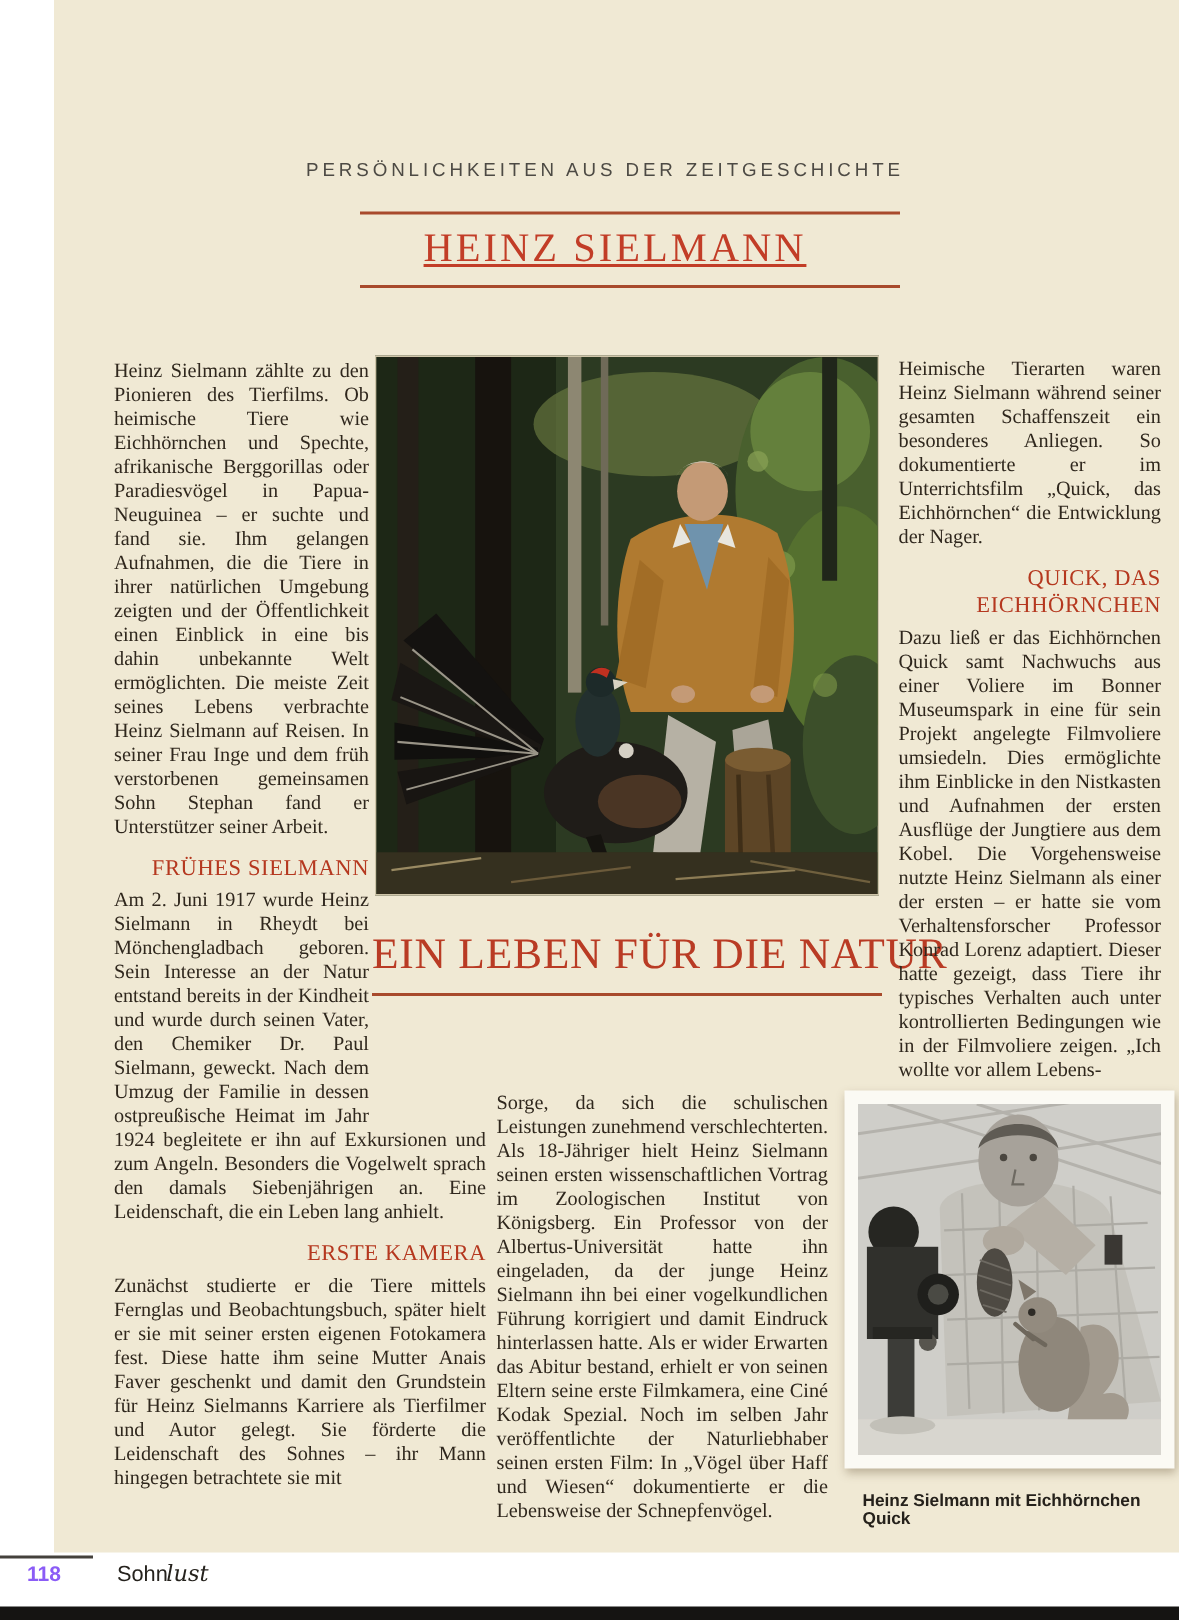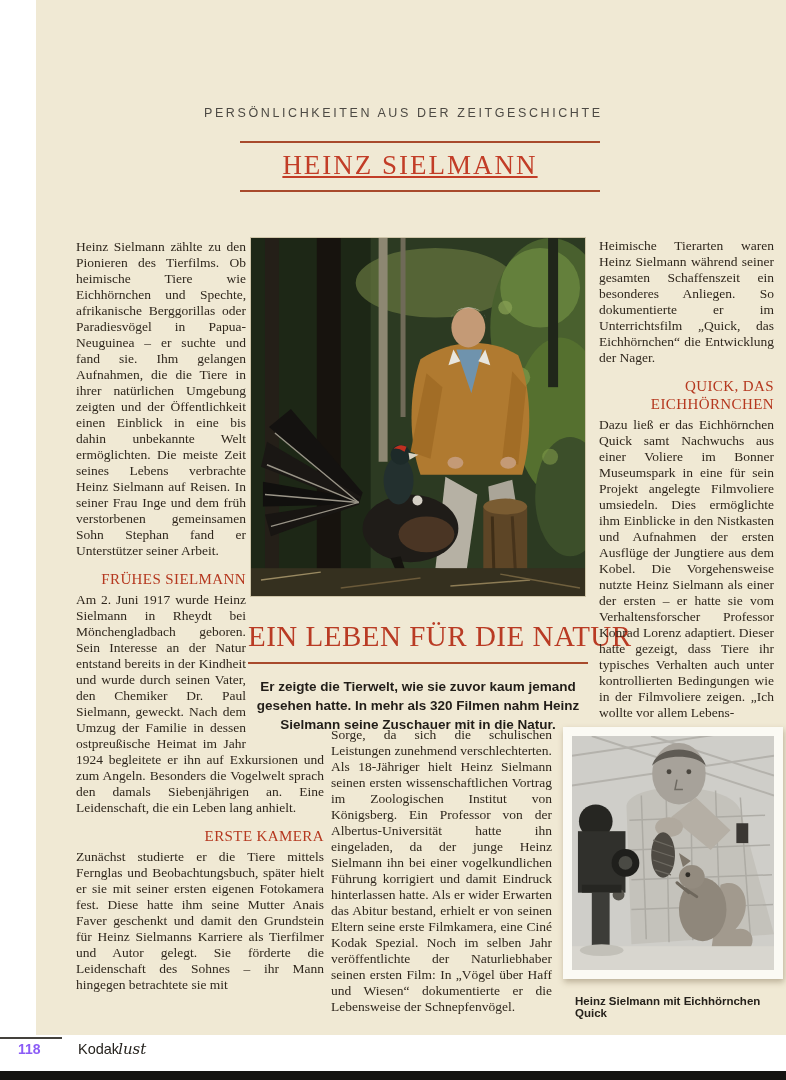--- a/index.html
+++ b/index.html
@@ -154,21 +154,20 @@
       <line x1="90" y1="352" x2="170" y2="342" stroke="#6b5a3a" stroke-width="1.5"></line>
       <line x1="200" y1="350" x2="280" y2="344" stroke="#8d7c55" stroke-width="1.5"></line>
       <line x1="250" y1="338" x2="330" y2="352" stroke="#70603e" stroke-width="1.5"></line>
     </g>
   </svg>
 </div>
 
 <div class="feature">
   <div class="feature-headline">EIN LEBEN FÜR DIE NATUR</div>
   <div class="feature-rule"></div>
-  <div class="standfirst">Er zeigte die Tierwelt, wie sie zuvor kaum jemand gesehen hatte. In mehr als 320 Filmen nahm Heinz Sielmann seine Zuschauer mit in die Natur.</div>
 </div>
 
 <div class="col-left body-text">
   <div class="photo-spacer"></div>
   <p>Heinz Sielmann zählte zu den Pionieren des Tierfilms. Ob heimische Tiere wie Eichhörnchen und Spechte, afrikanische Berggorillas oder Paradiesvögel in Papua-Neuguinea – er suchte und fand sie. Ihm gelangen Aufnahmen, die die Tiere in ihrer natürlichen Umgebung zeigten und der Öffentlichkeit einen Einblick in eine bis dahin unbekannte Welt ermöglichten. Die meiste Zeit seines Lebens verbrachte Heinz Sielmann auf Reisen. In seiner Frau Inge und dem früh verstorbenen gemeinsamen Sohn Stephan fand er Unterstützer seiner Arbeit.</p>
   <div class="red-heading">FRÜHES SIELMANN</div>
   <p>Am 2. Juni 1917 wurde Heinz Sielmann in Rheydt bei Mönchengladbach geboren. Sein Interesse an der Natur entstand bereits in der Kindheit und wurde durch seinen Vater, den Chemiker Dr. Paul Sielmann, geweckt. Nach dem Umzug der Familie in dessen ostpreußische Heimat im Jahr 1924 begleitete er ihn auf Exkursionen und zum Angeln. Besonders die Vogelwelt sprach den damals Siebenjährigen an. Eine Leidenschaft, die ein Leben lang anhielt.</p>
   <div class="red-heading">ERSTE KAMERA</div>
   <p>Zunächst studierte er die Tiere mittels Fernglas und Beobachtungsbuch, später hielt er sie mit seiner ersten eigenen Fotokamera fest. Diese hatte ihm seine Mutter Anais Faver geschenkt und damit den Grundstein für Heinz Sielmanns Karriere als Tierfilmer und Autor gelegt. Sie förderte die Leidenschaft des Sohnes – ihr Mann hingegen betrachtete sie mit</p>
 </div>
@@ -240,14 +239,14 @@
       </g>
       <rect x="0" y="212" width="204" height="24" fill="#d8d6cf"></rect>
       <ellipse cx="30" cy="216" rx="22" ry="6" fill="#c2c0b8"></ellipse>
     </g>
   </svg>
 </div>
 <div class="photo-caption">Heinz Sielmann mit Eichhörnchen Quick</div>
 
 <div class="footer-rule"></div>
 <div class="page-number">118</div>
-<div class="magazine-logo"><span class="logo-part1">Kodak</span><span class="logo-part2">lust</span></div>
+<div class="magazine-logo"><span class="logo-part1">Sohn</span><span class="logo-part2">lust</span></div>
 <div class="scan-bar"></div>
 
 </body></html>

